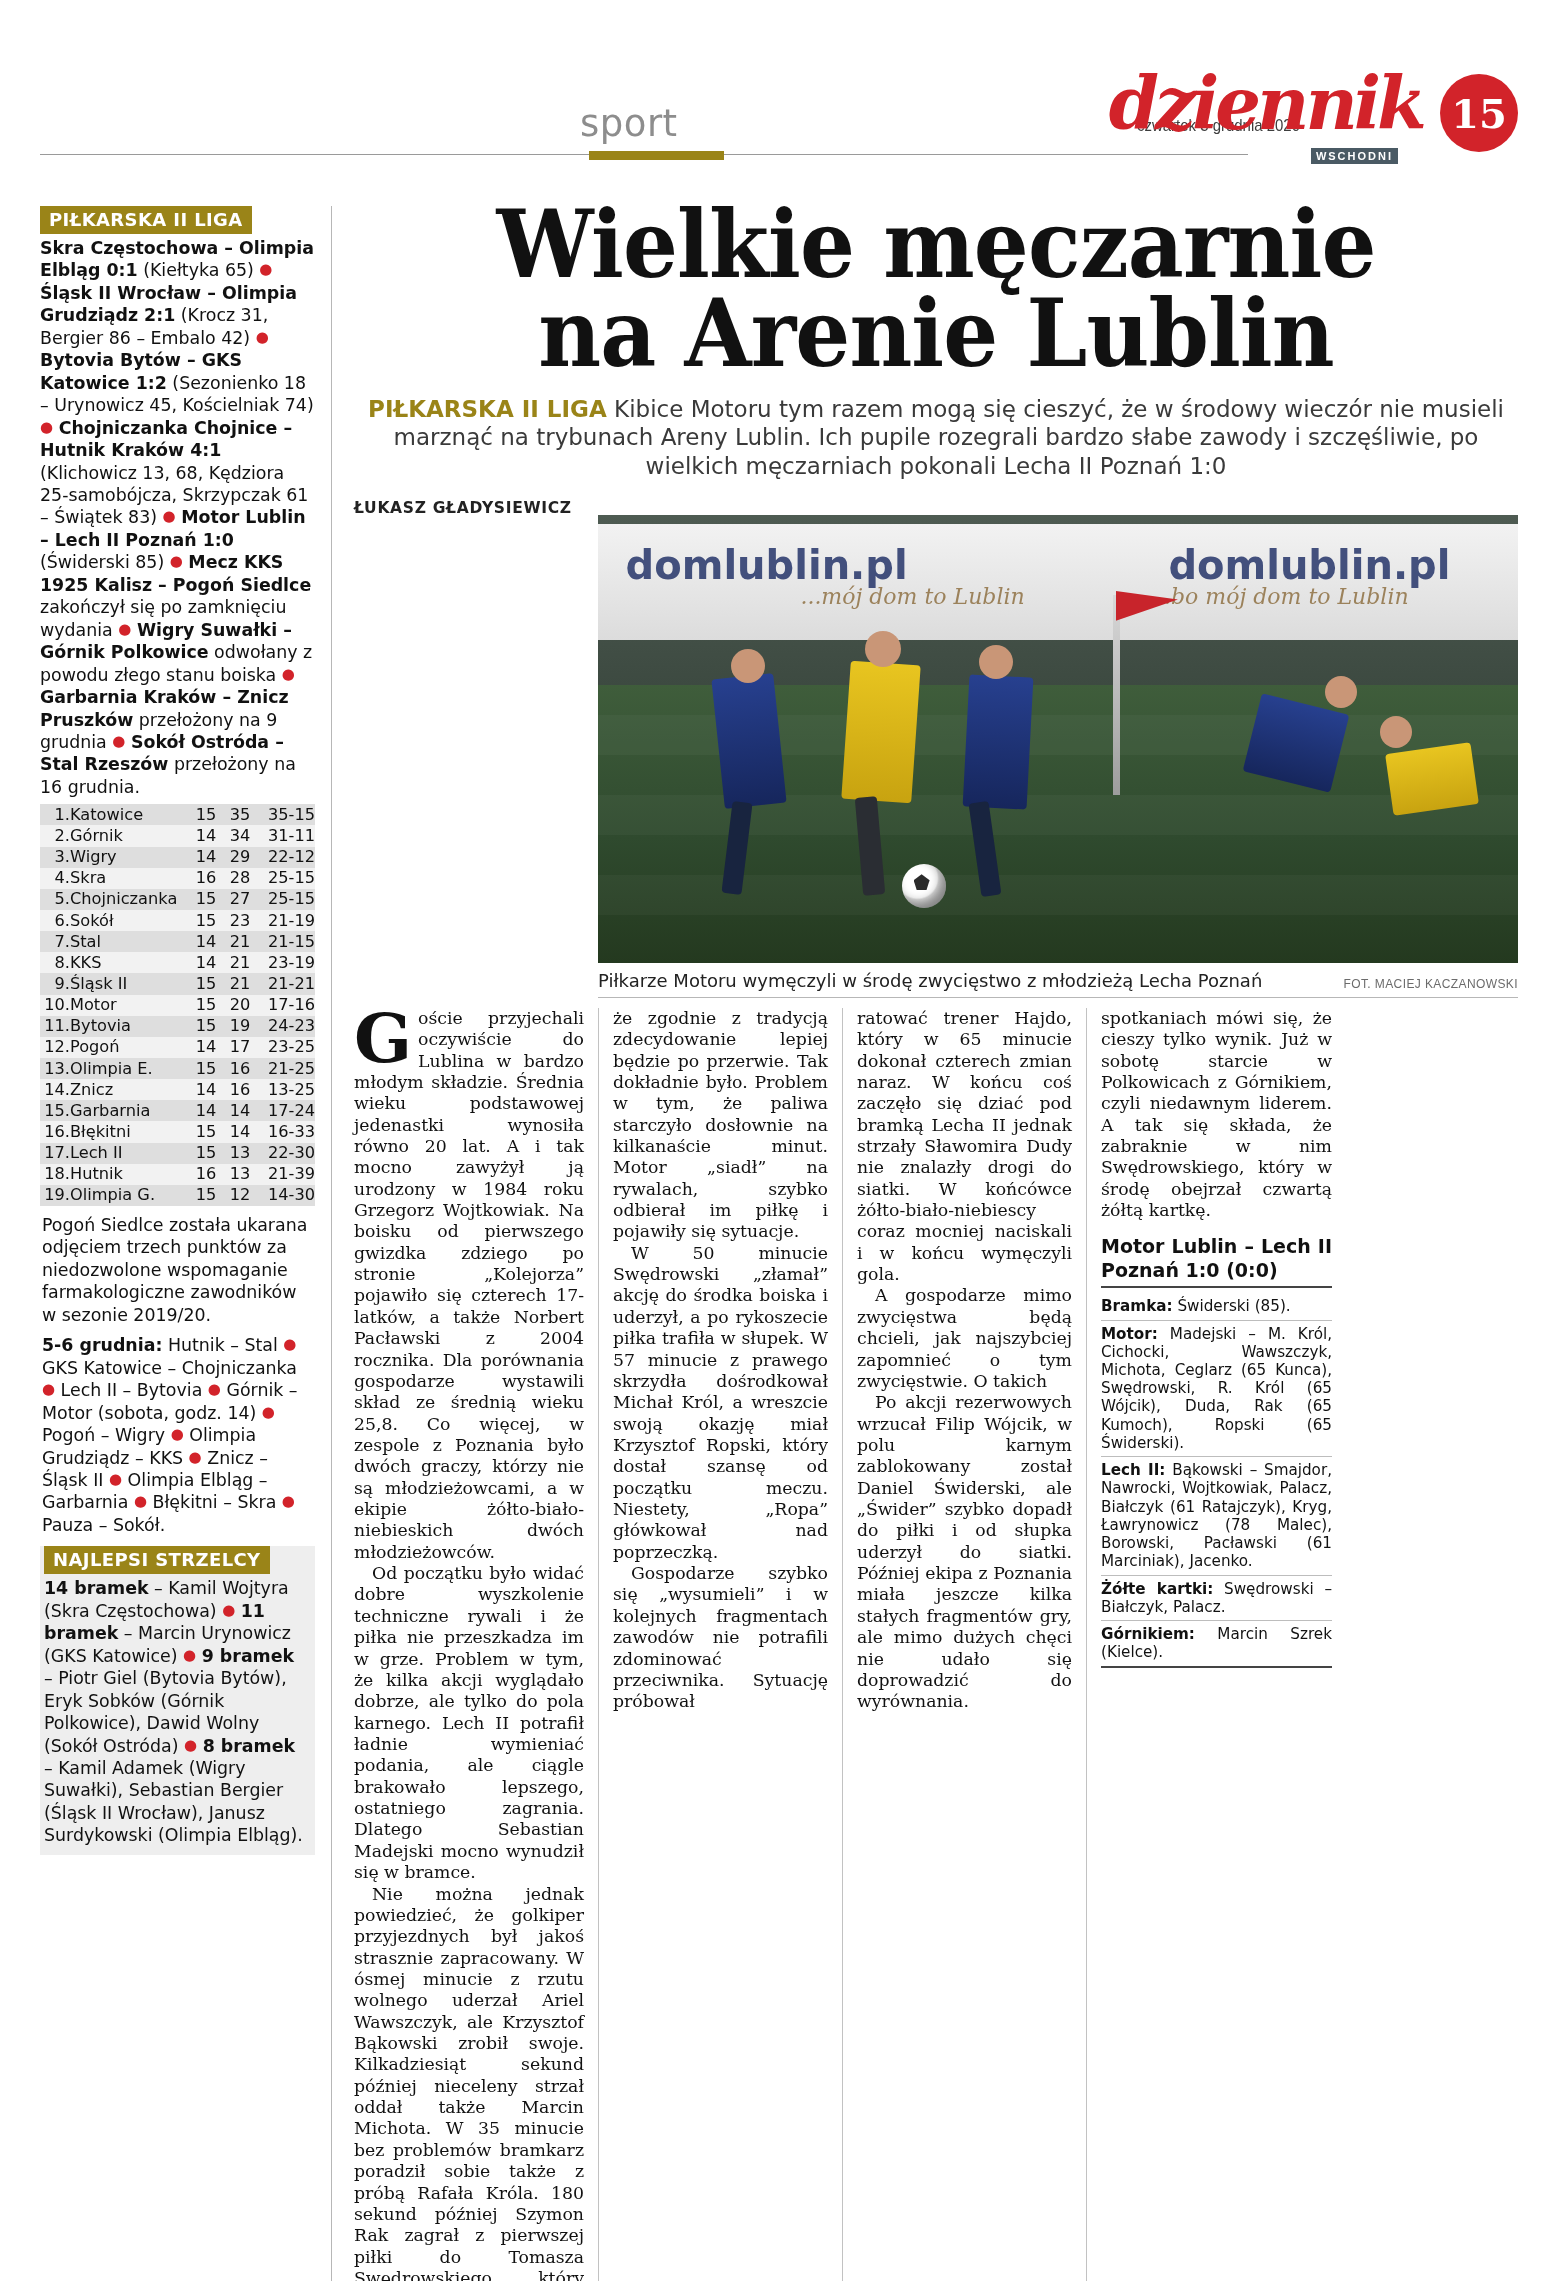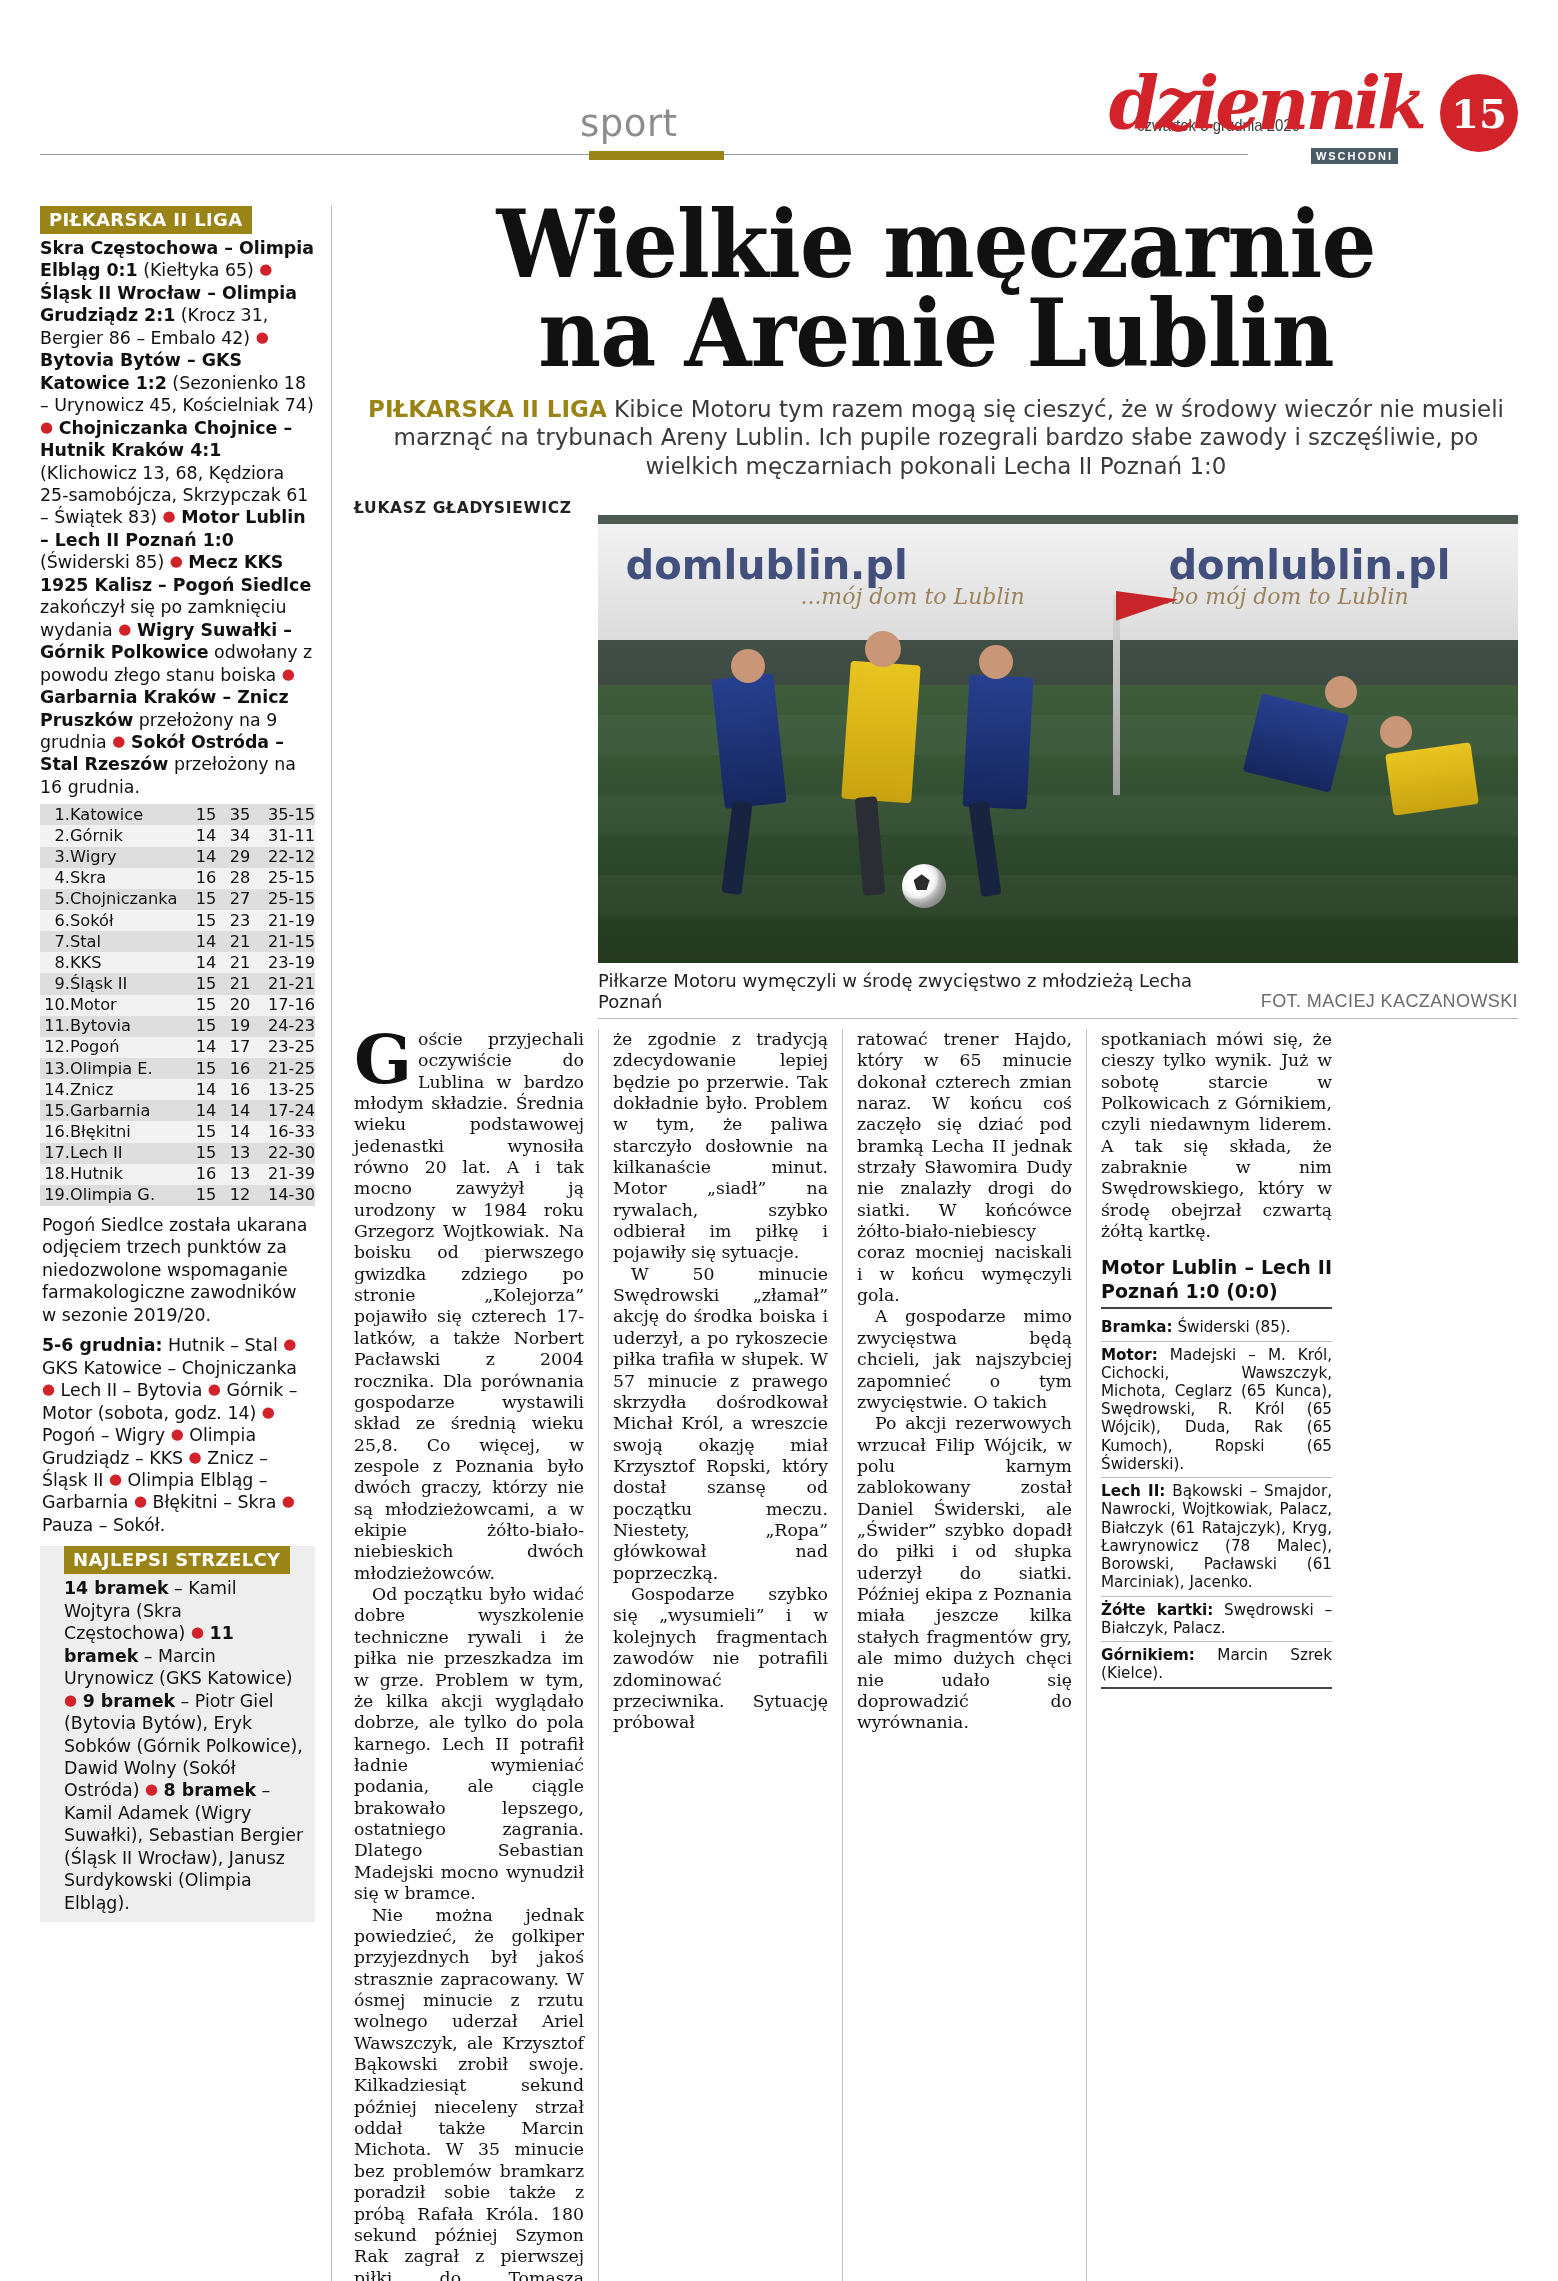--- a/index.html
+++ b/index.html
@@ -127,21 +127,21 @@
   .pl-leg{background:#18243f;}
   .pl-leg-y{background:#2a2d33;}
   .ball{position:absolute;width:44px;height:44px;border-radius:50%;
         background:radial-gradient(circle at 35% 32%, #fff 0 48%, #e2e2e2 52%, #bdbdbd 100%);
         box-shadow:inset -6px -6px 10px rgba(0,0,0,.35);}
   .ball:after{content:"";position:absolute;left:12px;top:10px;width:16px;height:16px;
         background:#2b2b2b;clip-path:polygon(50% 0,100% 38%,80% 100%,20% 100%,0 38%);}
   .caption-row{display:flex;justify-content:space-between;align-items:flex-end;
                margin-top:7px;border-bottom:1px solid #b7b7b7;padding-bottom:6px;}
   .caption{font-size:18px;color:#222;font-family:"DejaVu Sans", sans-serif;}
-  .credit{font-size:18px;color:#6b6b6b;letter-spacing:.4px;
+  .credit{font-size:12px;color:#6b6b6b;letter-spacing:.4px;
           font-family:"Liberation Sans", sans-serif;white-space:nowrap;padding-top:5px;}
 
   
   .byline{font-size:15.5px;font-weight:bold;letter-spacing:.7px;color:#222;
           font-family:"DejaVu Sans", sans-serif;margin:0 0 6px 0;}
   .cols{display:flex;gap:0;margin-top:10px;}
   .col{font-family:"DejaVu Serif", serif;font-size:17.3px;line-height:1.235;
        text-align:justify;color:#111;box-sizing:border-box;}
   .col.c1{width:244px;padding-right:14px;}
   .col.c3{width:244px;padding:0 14px;border-left:1px solid #c2c2c2;}
@@ -316,21 +316,21 @@
               <td class="num">15</td>
               <td class="num">12</td>
               <td class="gls">14-30</td>
             </tr>
           </tbody>
       </table>
 
       <div class="rail-plain">Pogoń Siedlce została ukarana odjęciem trzech punktów za niedozwolone wspomaganie farmakologiczne zawodników w sezonie 2019/20.</div>
       <div class="rail-plain"><b>5-6 grudnia:</b> Hutnik – Stal <span class="dot">●</span> GKS Katowice – Chojniczanka <span class="dot">●</span> Lech II – Bytovia <span class="dot">●</span> Górnik – Motor (sobota, godz. 14) <span class="dot">●</span> Pogoń – Wigry <span class="dot">●</span> Olimpia Grudziądz – KKS <span class="dot">●</span> Znicz – Śląsk II <span class="dot">●</span> Olimpia Elbląg – Garbarnia <span class="dot">●</span> Błękitni – Skra <span class="dot">●</span> Pauza – Sokół.</div>
 
-      <div style="margin-top:10px;background:#eeeeee;padding:0 8px 8px 24px;">
+      <div style="margin-top:10px;background:#eeeeee;padding:0 8px 8px 4px;">
         <div class="kicker-bar">NAJLEPSI STRZELCY</div>
         <div class="rail-text"><b>14 bramek</b> – Kamil Wojtyra (Skra Częstochowa) <span class="dot">●</span> <b>11 bramek</b> – Marcin Urynowicz (GKS Katowice) <span class="dot">●</span> <b>9 bramek</b> – Piotr Giel (Bytovia Bytów), Eryk Sobków (Górnik Polkowice), Dawid Wolny (Sokół Ostróda) <span class="dot">●</span> <b>8 bramek</b> – Kamil Adamek (Wigry Suwałki), Sebastian Bergier (Śląsk II Wrocław), Janusz Surdykowski (Olimpia Elbląg).</div>
       </div>
 
     </div>
 
     <div class="top-right">
 
       <div class="headline">
         <div>Wielkie męczarnie</div>

